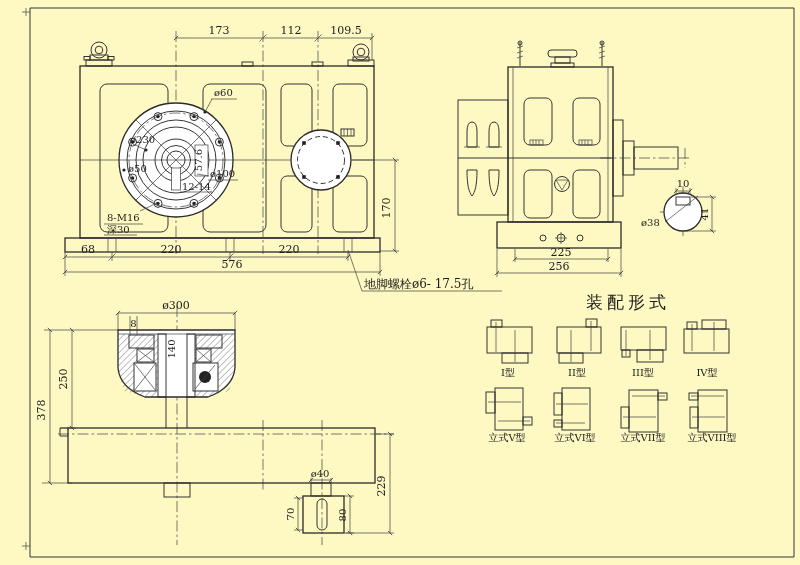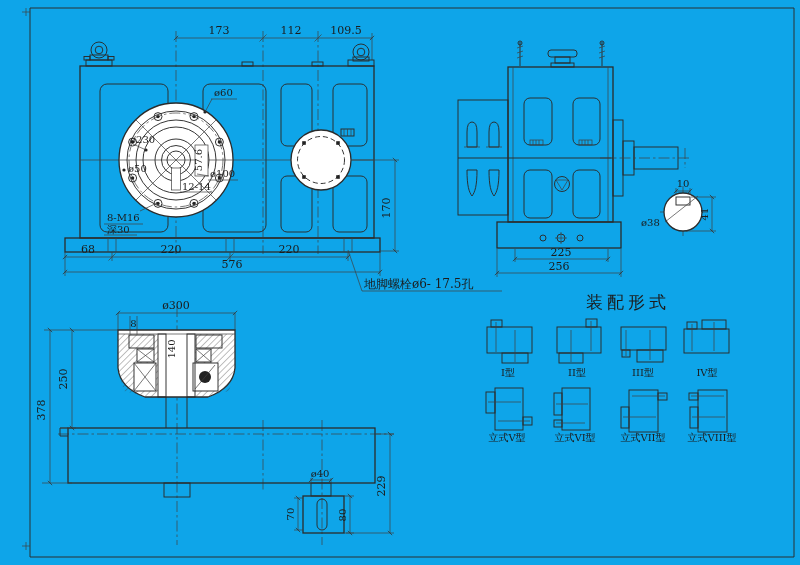--- a/index.html
+++ b/index.html
@@ -1,16 +1,16 @@
 <!DOCTYPE html>
 <html><head>
 <meta charset="utf-8">
 <style>
   html,body{margin:0;padding:0;background:#fff;}
-  #stage{width:800px;height:565px;position:relative;background:#0ea5e9;font-family:"DejaVu Serif","Liberation Serif",serif;}
+  #stage{width:800px;height:565px;position:relative;background:#fef9c3;font-family:"DejaVu Serif","Liberation Serif",serif;}
   svg{display:block;}
   .ol{fill:none;stroke:#2b2b2b;stroke-width:1.3;}
   .om{fill:none;stroke:#2b2b2b;stroke-width:0.95;}
   .tl{fill:none;stroke:#3f3f3f;stroke-width:0.7;}
   .cl{fill:none;stroke:#3f3f3f;stroke-width:0.7;stroke-dasharray:11 3 2.5 3;}
   .dsh{stroke-dasharray:5 3;}
   .dl{fill:none;stroke:#3f3f3f;stroke-width:0.7;marker-start:url(#tk);marker-end:url(#tk);}
   .wf{fill:#fff;}
   .bk{fill:#222;}
   text{fill:#1c1c1c;font-family:"DejaVu Serif","Liberation Serif",serif;}

